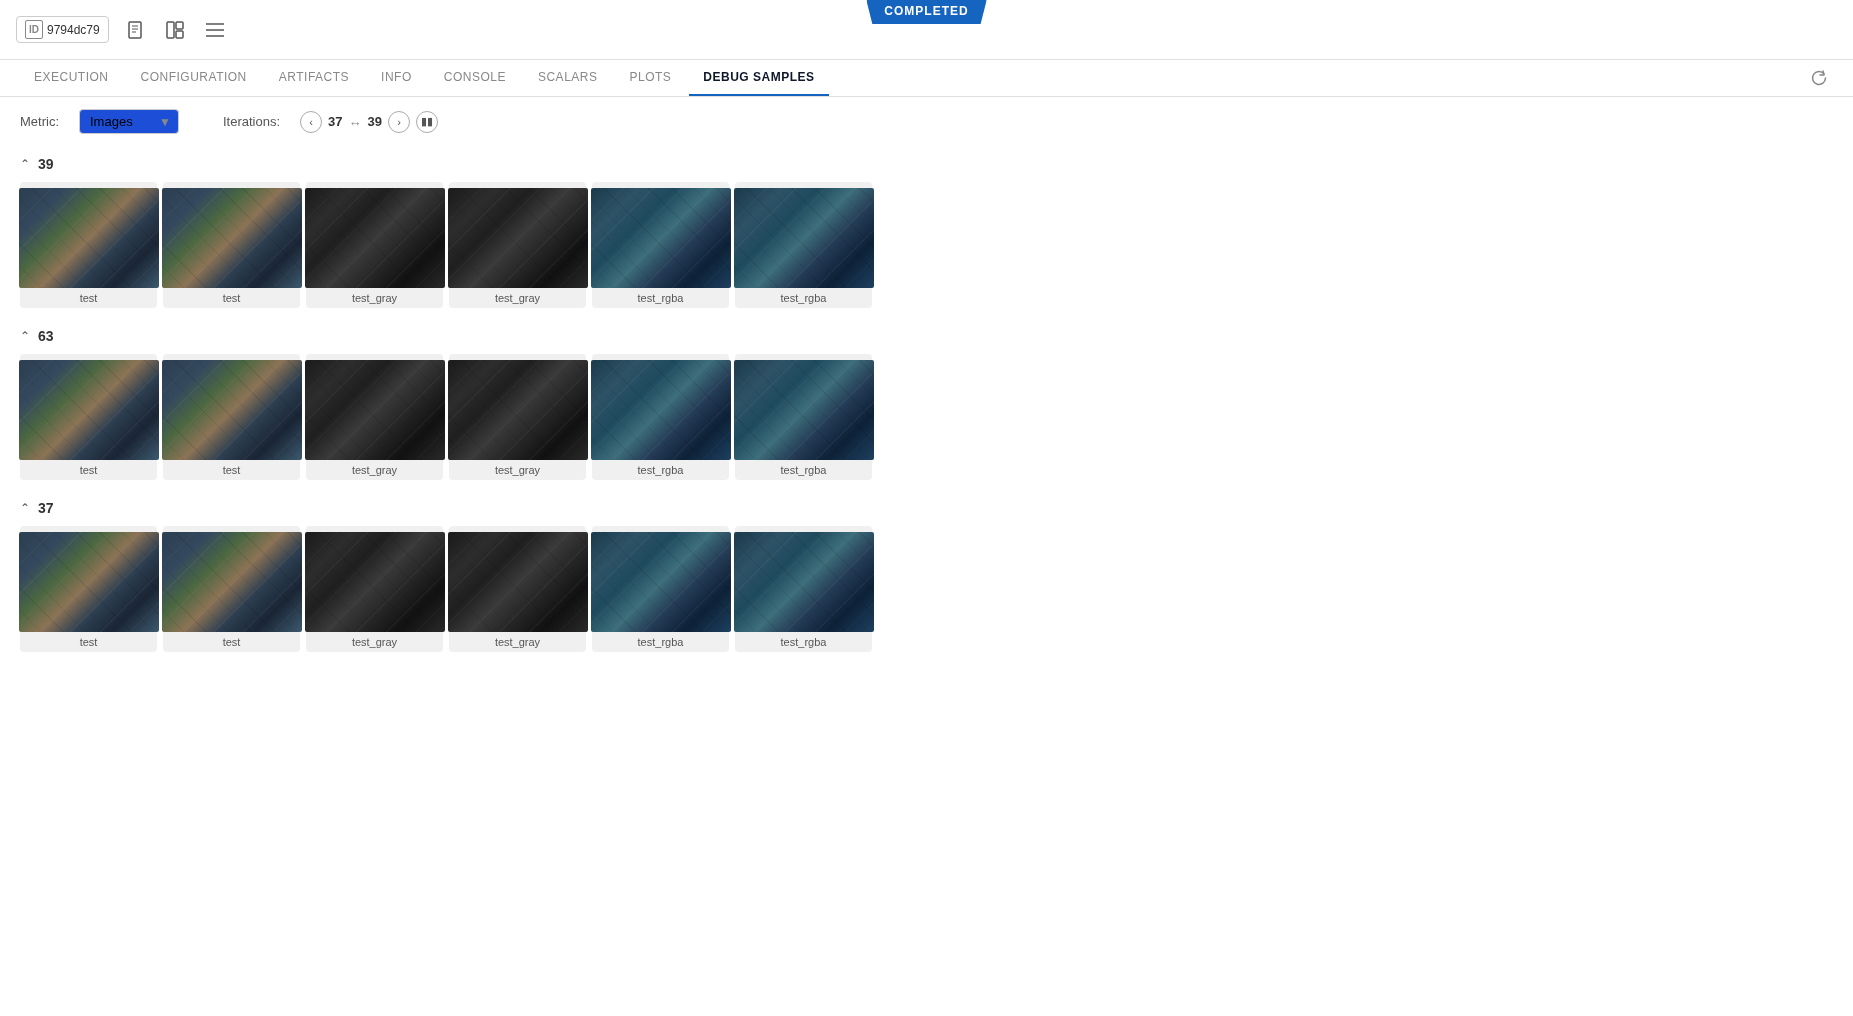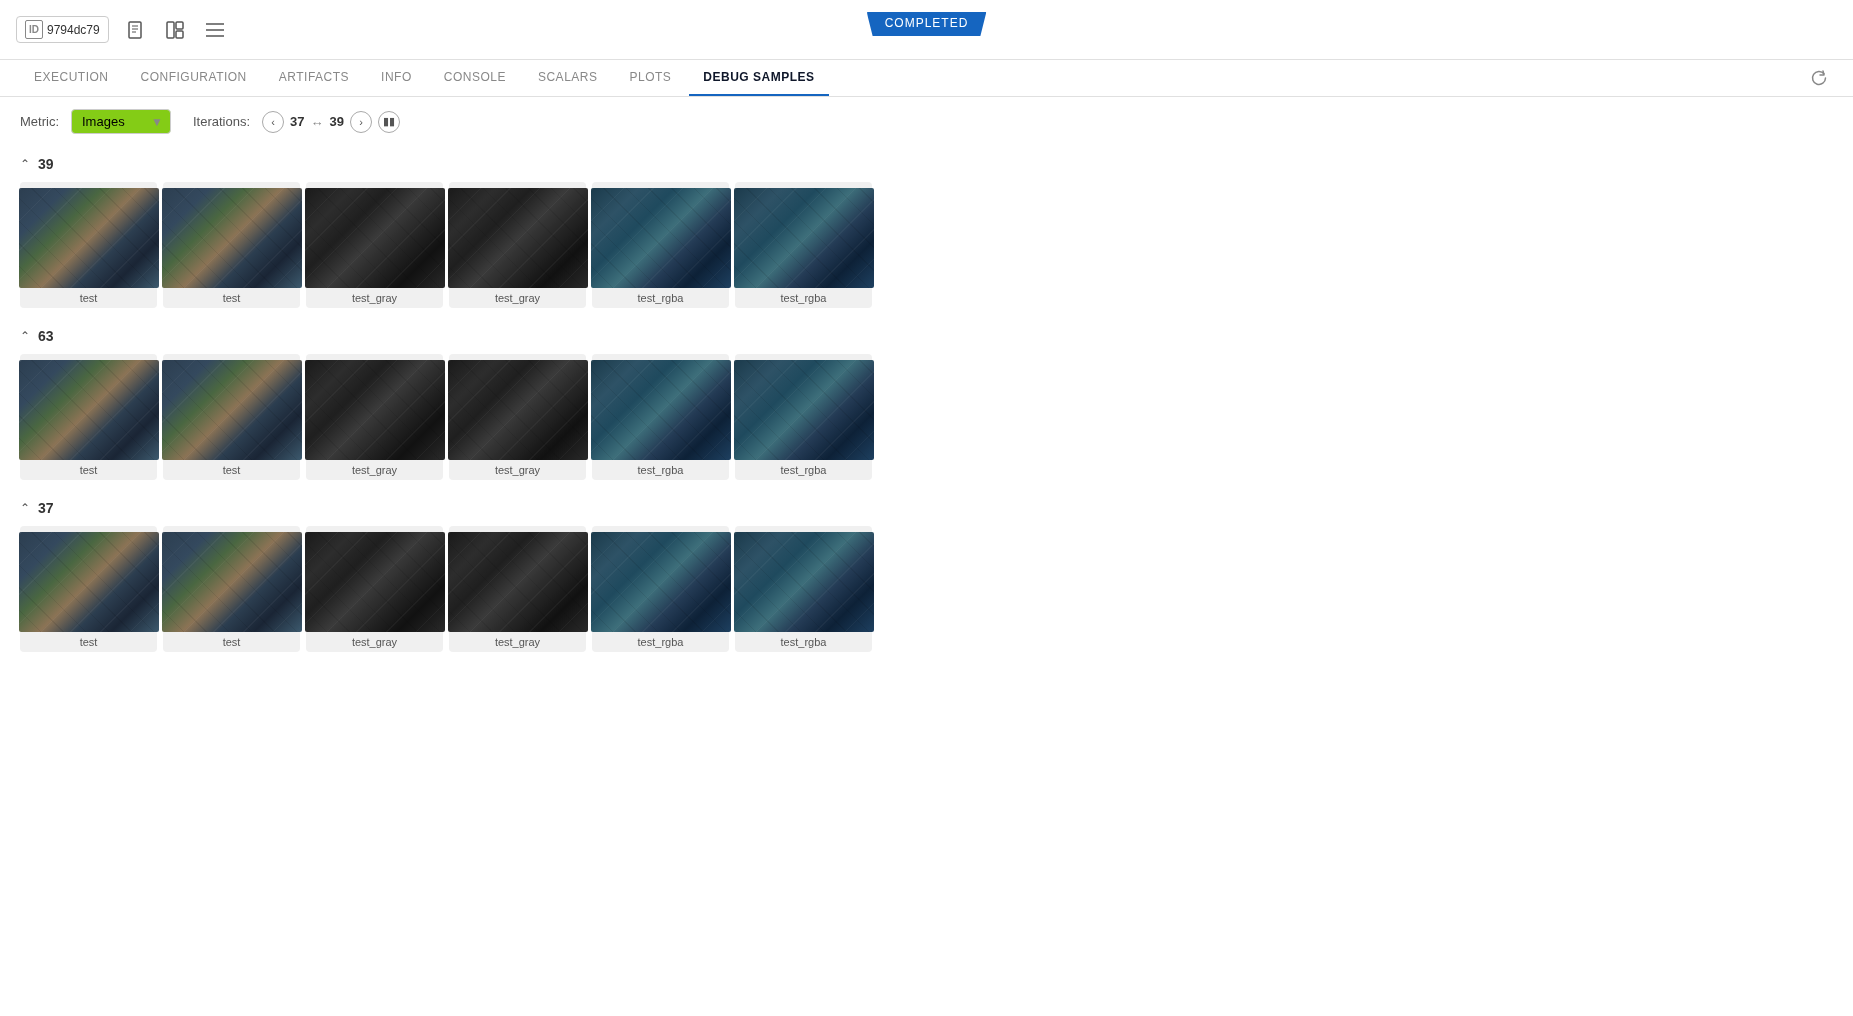--- a/index.html
+++ b/index.html
@@ -1,27 +1,27 @@
 <!DOCTYPE html>
 <html><head>
   <meta charset="utf-8">
   <style>
     * { box-sizing: border-box; margin: 0; padding: 0; }
     body { font-family: 'Segoe UI', Arial, sans-serif; background: #fff; color: #333; font-size: 13px; }
 
     
     .top-banner {
       position: absolute;
-      top: 12px;
+      top: 0;
       left: 50%;
       transform: translateX(-50%);
       background: #1565c0;
       color: #fff;
       font-size: 12px;
-      font-weight: 400;
+      font-weight: 700;
       letter-spacing: 1px;
       padding: 4px 18px 6px;
       clip-path: polygon(0 0, 100% 0, 95% 100%, 5% 100%);
       z-index: 10;
     }
 
     
     .header {
       display: flex;
       align-items: center;
@@ -125,33 +125,33 @@
       font-size: 18px;
       color: #888;
       cursor: pointer;
     }
 
     
     .toolbar {
       display: flex;
       align-items: center;
       padding: 12px 20px;
-      gap: 12px;
+      gap: 20px;
     }
     .metric-label {
       font-size: 13px;
       color: #555;
       font-weight: 500;
     }
     .metric-select {
       border: 1px solid #ccc;
       border-radius: 4px;
       padding: 4px 28px 4px 10px;
       font-size: 13px;
-      background: #84cc16;
+      background: #1d4ed8;
       appearance: none;
       cursor: pointer;
       min-width: 100px;
     }
     .select-wrapper {
       position: relative;
       display: inline-block;
     }
     .select-arrow {
       position: absolute;
@@ -159,21 +159,21 @@
       top: 50%;
       transform: translateY(-50%);
       pointer-events: none;
       color: #888;
       font-size: 12px;
     }
     .iterations-label {
       font-size: 13px;
       color: #555;
       font-weight: 500;
-      margin-left: 10px;
+      margin-left: 24px;
     }
     .iter-nav {
       display: flex;
       align-items: center;
       gap: 6px;
     }
     .iter-circle-btn {
       width: 22px;
       height: 22px;
       border-radius: 50%;

